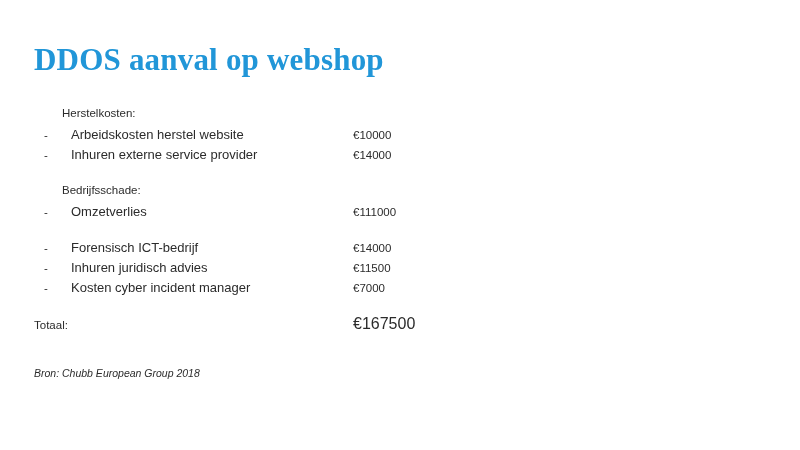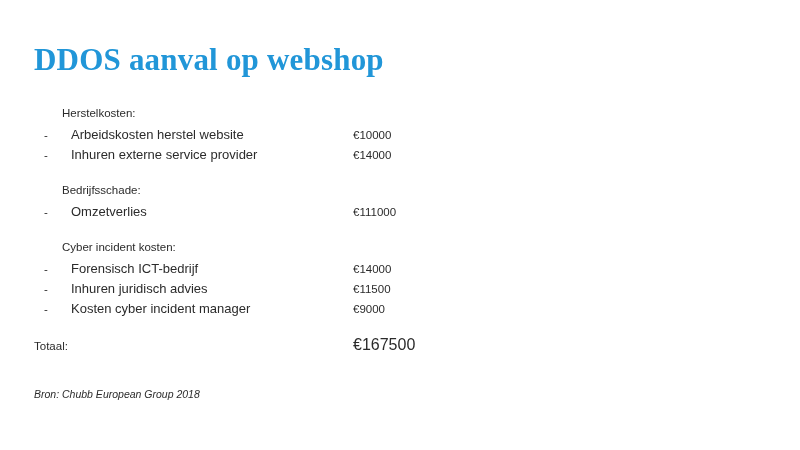--- a/index.html
+++ b/index.html
@@ -127,35 +127,34 @@
     <div class="group">
       <div class="group-header">Bedrijfsschade:</div>
       <div class="line-row">
         <span class="bullet-dash">-</span>
         <span class="item-label">Omzetverlies</span>
         <span class="item-amount">€111000</span>
       </div>
     </div>
 
     <div class="group">
-      <div class="group-header">Cyber incident kosten:</div>
       <div class="line-row">
         <span class="bullet-dash">-</span>
         <span class="item-label">Forensisch ICT-bedrijf</span>
         <span class="item-amount">€14000</span>
       </div>
       <div class="line-row">
         <span class="bullet-dash">-</span>
         <span class="item-label">Inhuren juridisch advies</span>
         <span class="item-amount">€11500</span>
       </div>
       <div class="line-row">
         <span class="bullet-dash">-</span>
         <span class="item-label">Kosten cyber incident manager</span>
-        <span class="item-amount">€9000</span>
+        <span class="item-amount">€7000</span>
       </div>
     </div>
 
     <div class="total-row">
       <span class="total-label">Totaal:</span>
       <span class="total-amount">€167500</span>
     </div>
 
     <div class="source">Bron: Chubb European Group 2018</div>
 

